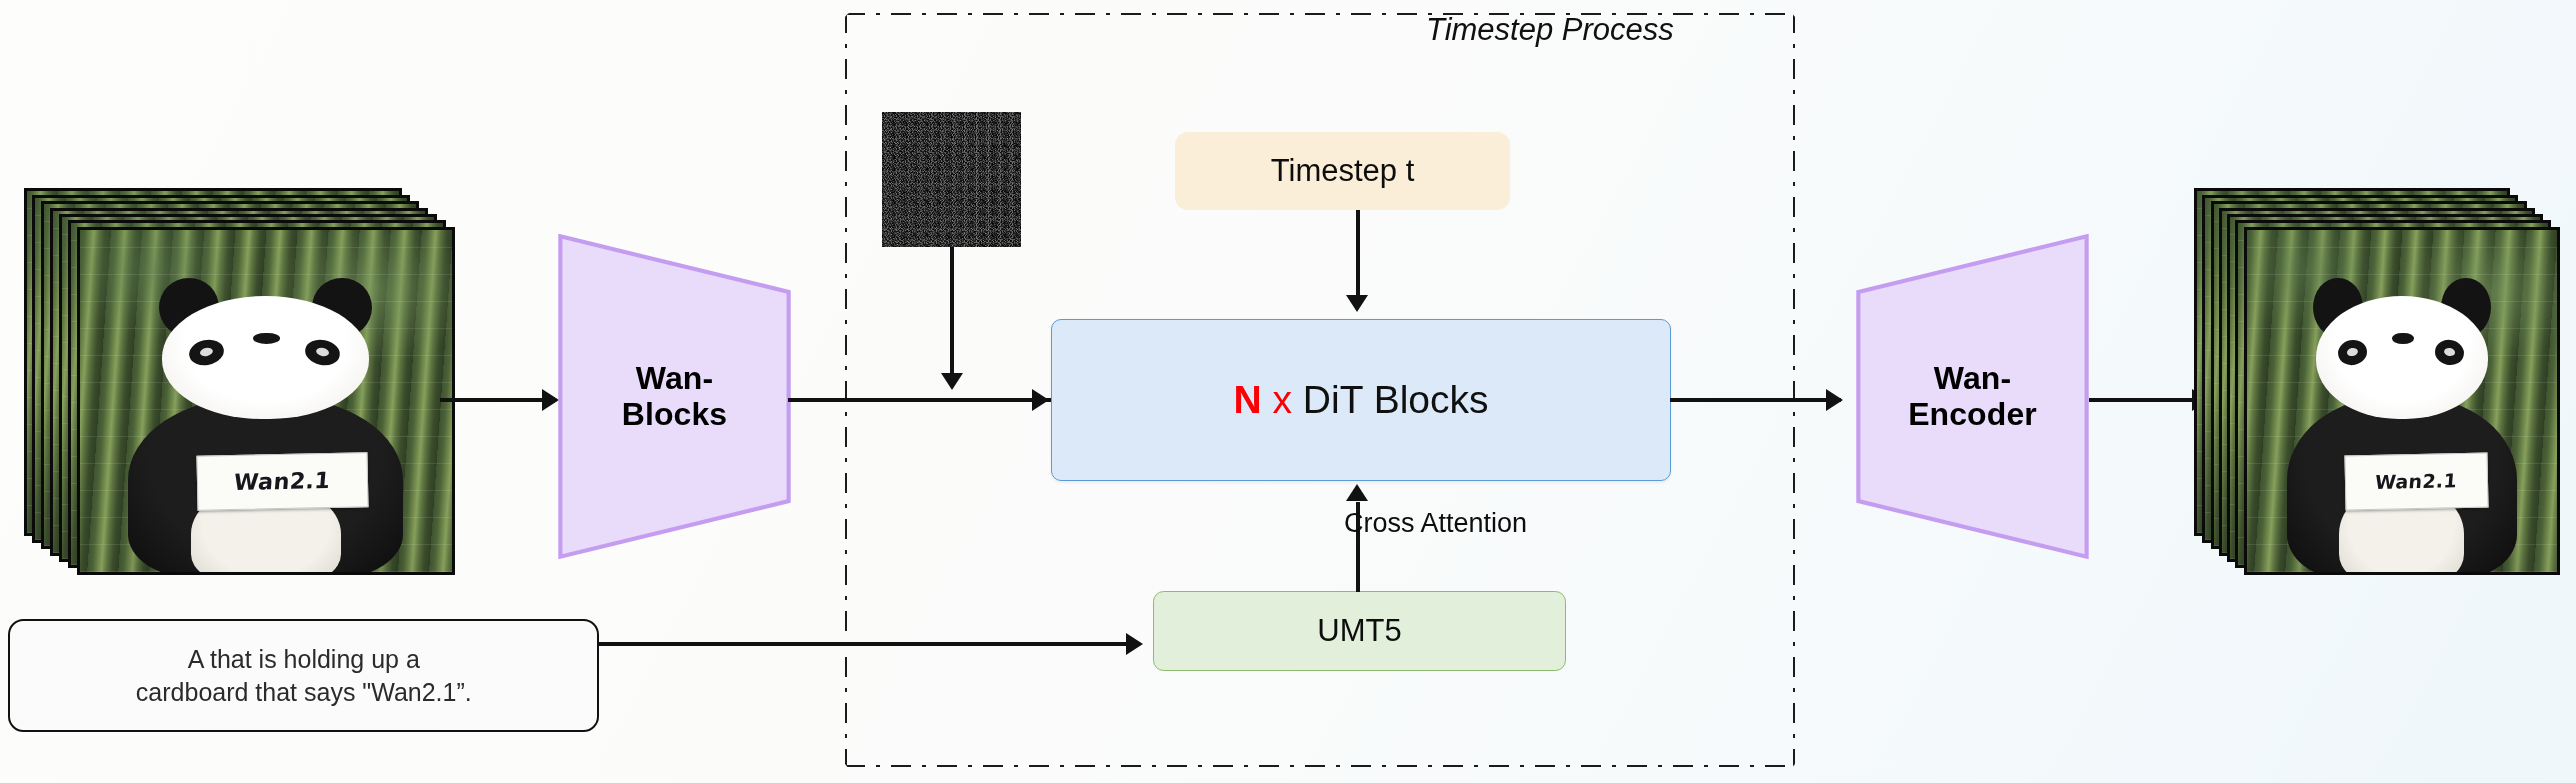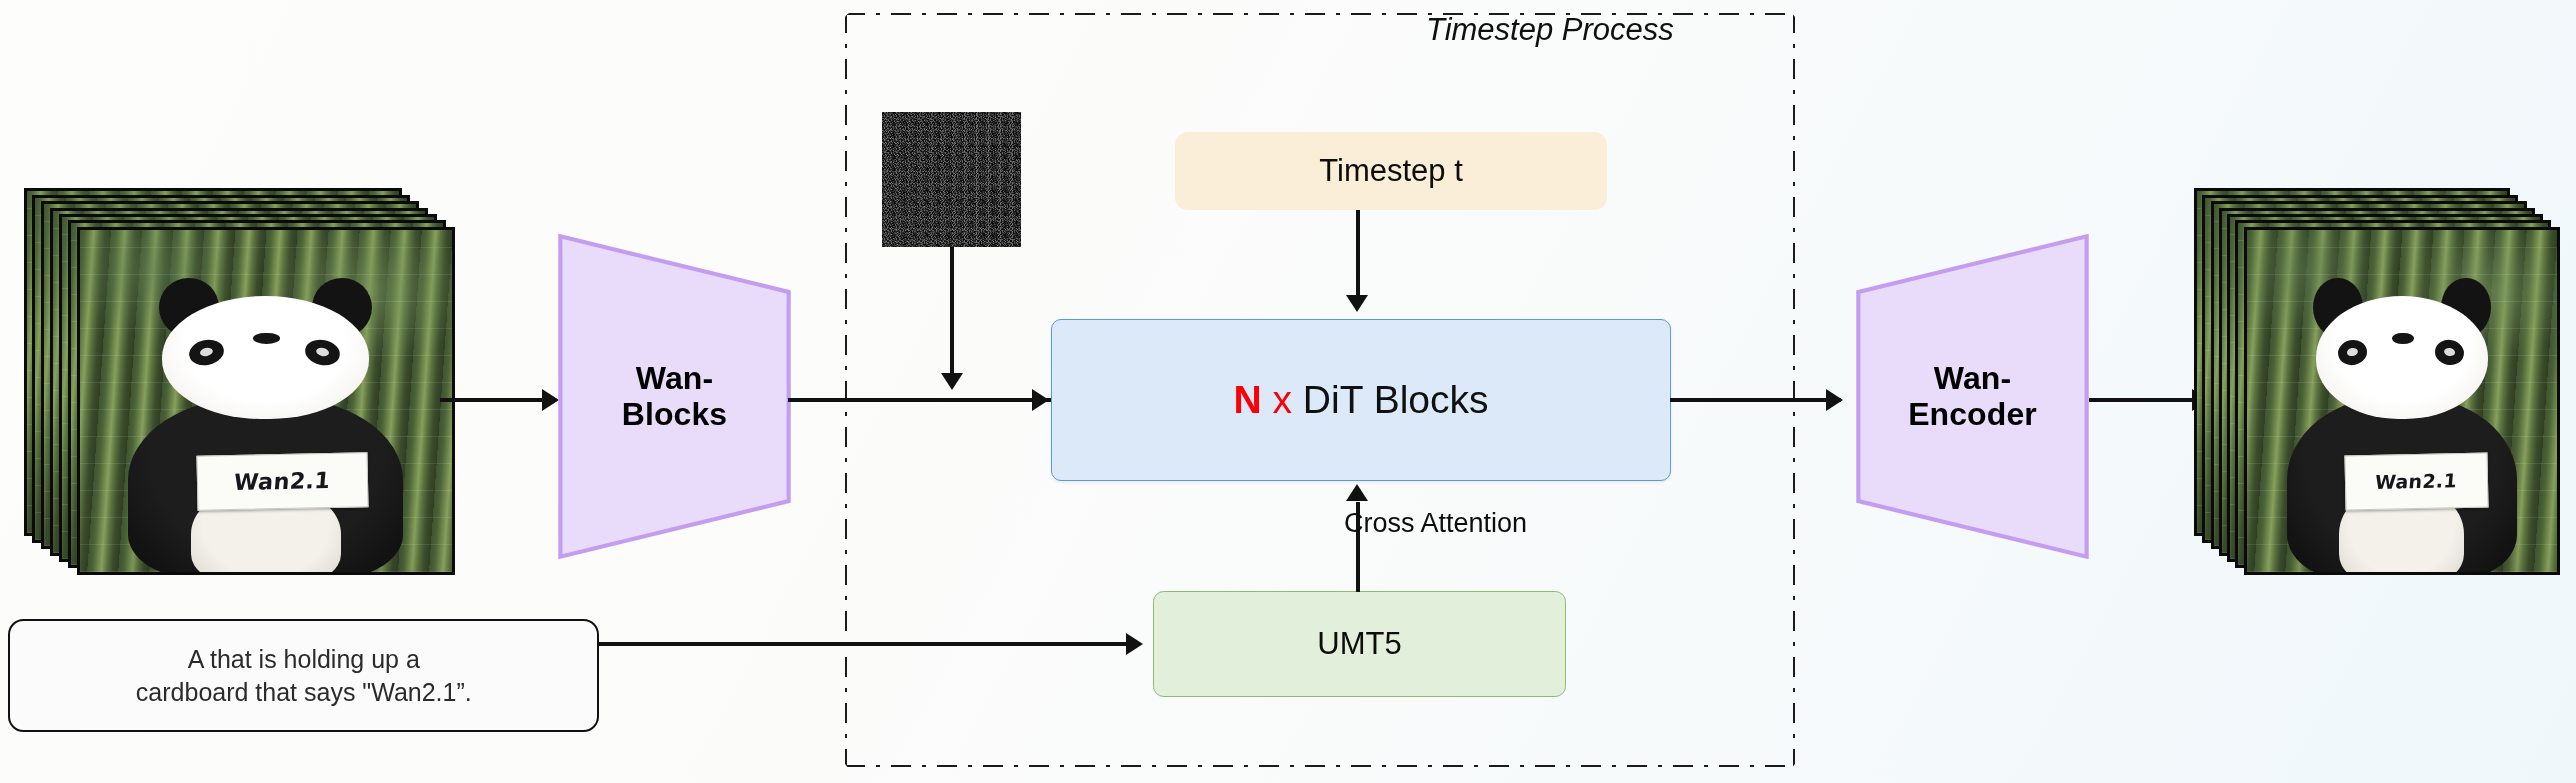--- a/index.html
+++ b/index.html
@@ -217,36 +217,36 @@
     </div>
   </div>
 
   <div class="hline" style="left:788px; top:398px; width:263px;"></div>
   <div class="arrowhead ah-right" style="left:1032px; top:389px;"></div>
 
   <div id="noise-patch" style="left:882px; top:112px; width:139px; height:135px;"></div>
   <div class="vline" style="left:950px; top:247px; height:131px;"></div>
   <div class="arrowhead ah-down" style="left:941px; top:373px;"></div>
 
-  <div class="rbox" id="timestep-box" style="left:1175px; top:132px; width:432px; height:78px;">
+  <div class="rbox" id="timestep-box" style="left:1175px; top:132px; width:335px; height:78px;">
     <span id="timestep-label">Timestep t</span>
   </div>
   <div class="vline" style="left:1356px; top:210px; height:89px;"></div>
   <div class="arrowhead ah-down" style="left:1346px; top:295px;"></div>
 
   <div class="rbox" id="dit-box" style="left:1051px; top:319px; width:620px; height:162px;">
     <span id="dit-label">
       <span class="nx"><b>N</b></span><span class="nx">&nbsp;<span>x</span></span>&nbsp;<span>DiT Blocks</span>
     </span>
   </div>
 
   <div class="hline" style="left:1670px; top:398px; width:171px;"></div>
   <div class="arrowhead ah-right" style="left:1826px; top:389px;"></div>
 
-  <div class="rbox" id="umt5-box" style="left:1153px; top:591px; width:413px; height:106px;">
+  <div class="rbox" id="umt5-box" style="left:1153px; top:591px; width:413px; height:80px;">
     <span id="umt5-label">UMT5</span>
   </div>
   <div class="vline" style="left:1356px; top:502px; height:90px;"></div>
   <div class="arrowhead ah-up" style="left:1346px; top:484px;"></div>
   <div class="conn-label" style="left:1344px; top:508px;">Cross Attention</div>
 
   <div class="rbox" id="prompt-box" style="left:8.3px; top:619px; width:591px; height:113px;">
     <div id="prompt-text">
       <div>A that is holding up a</div>
       <div>cardboard that says "Wan2.1”.</div>

